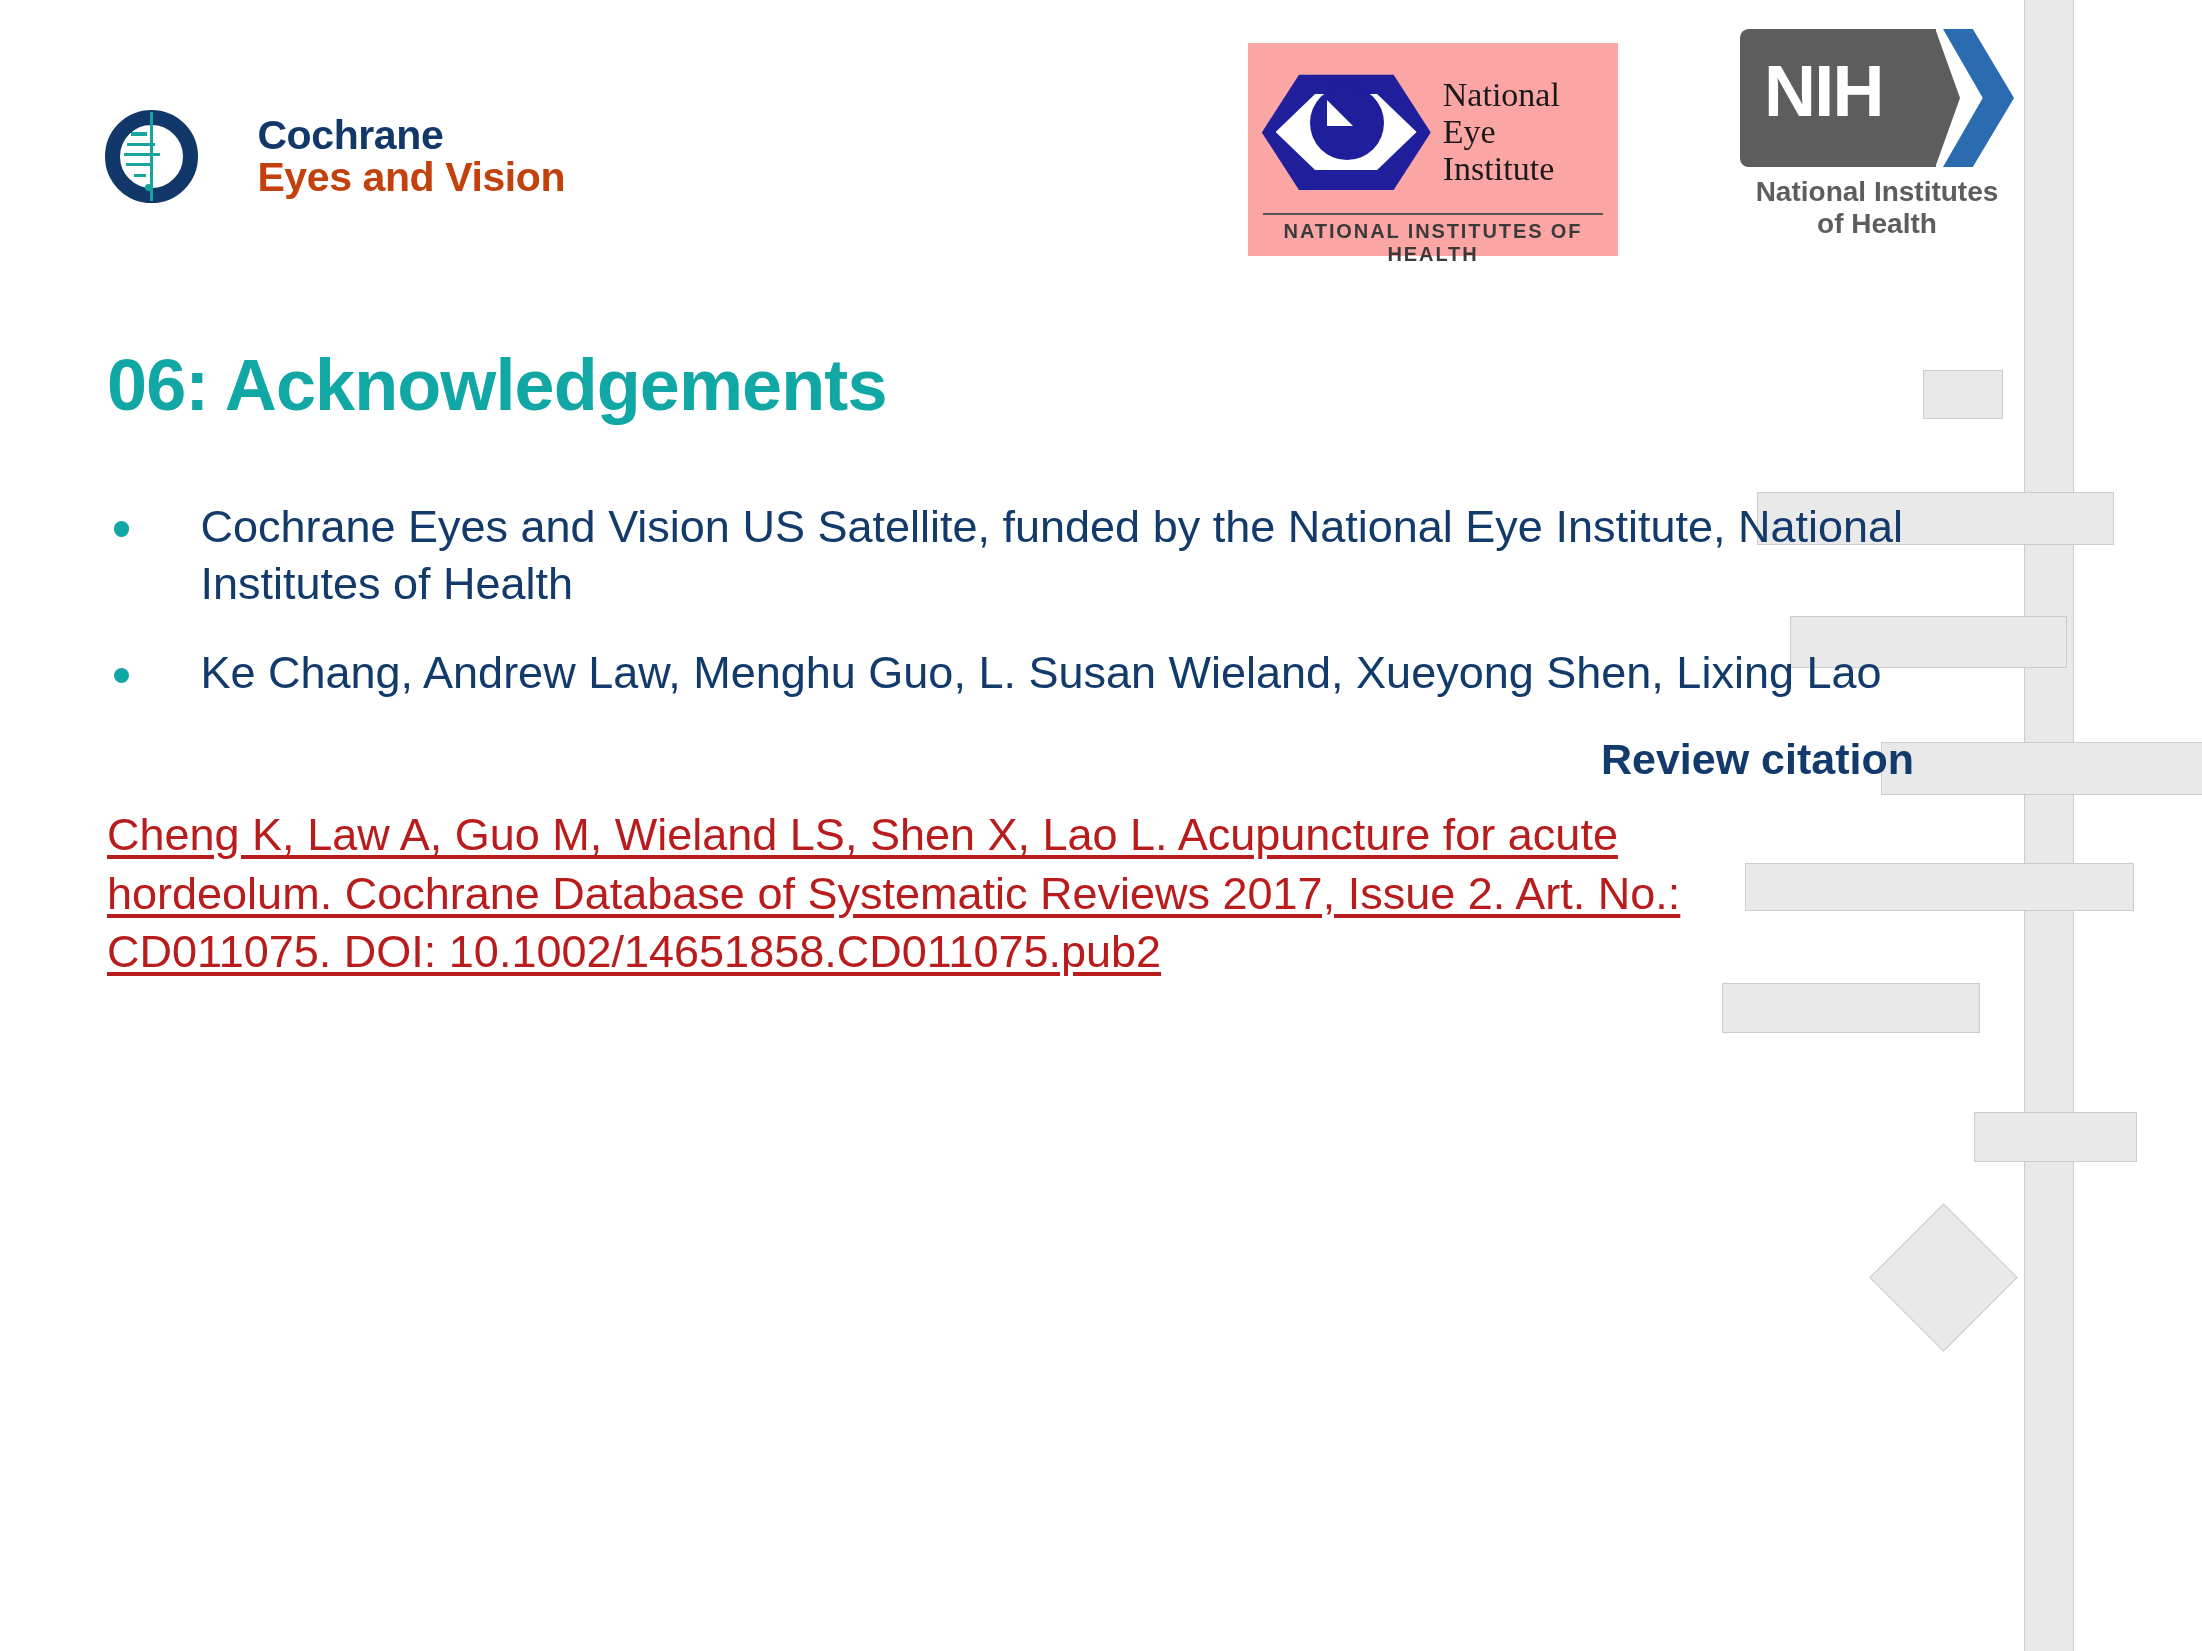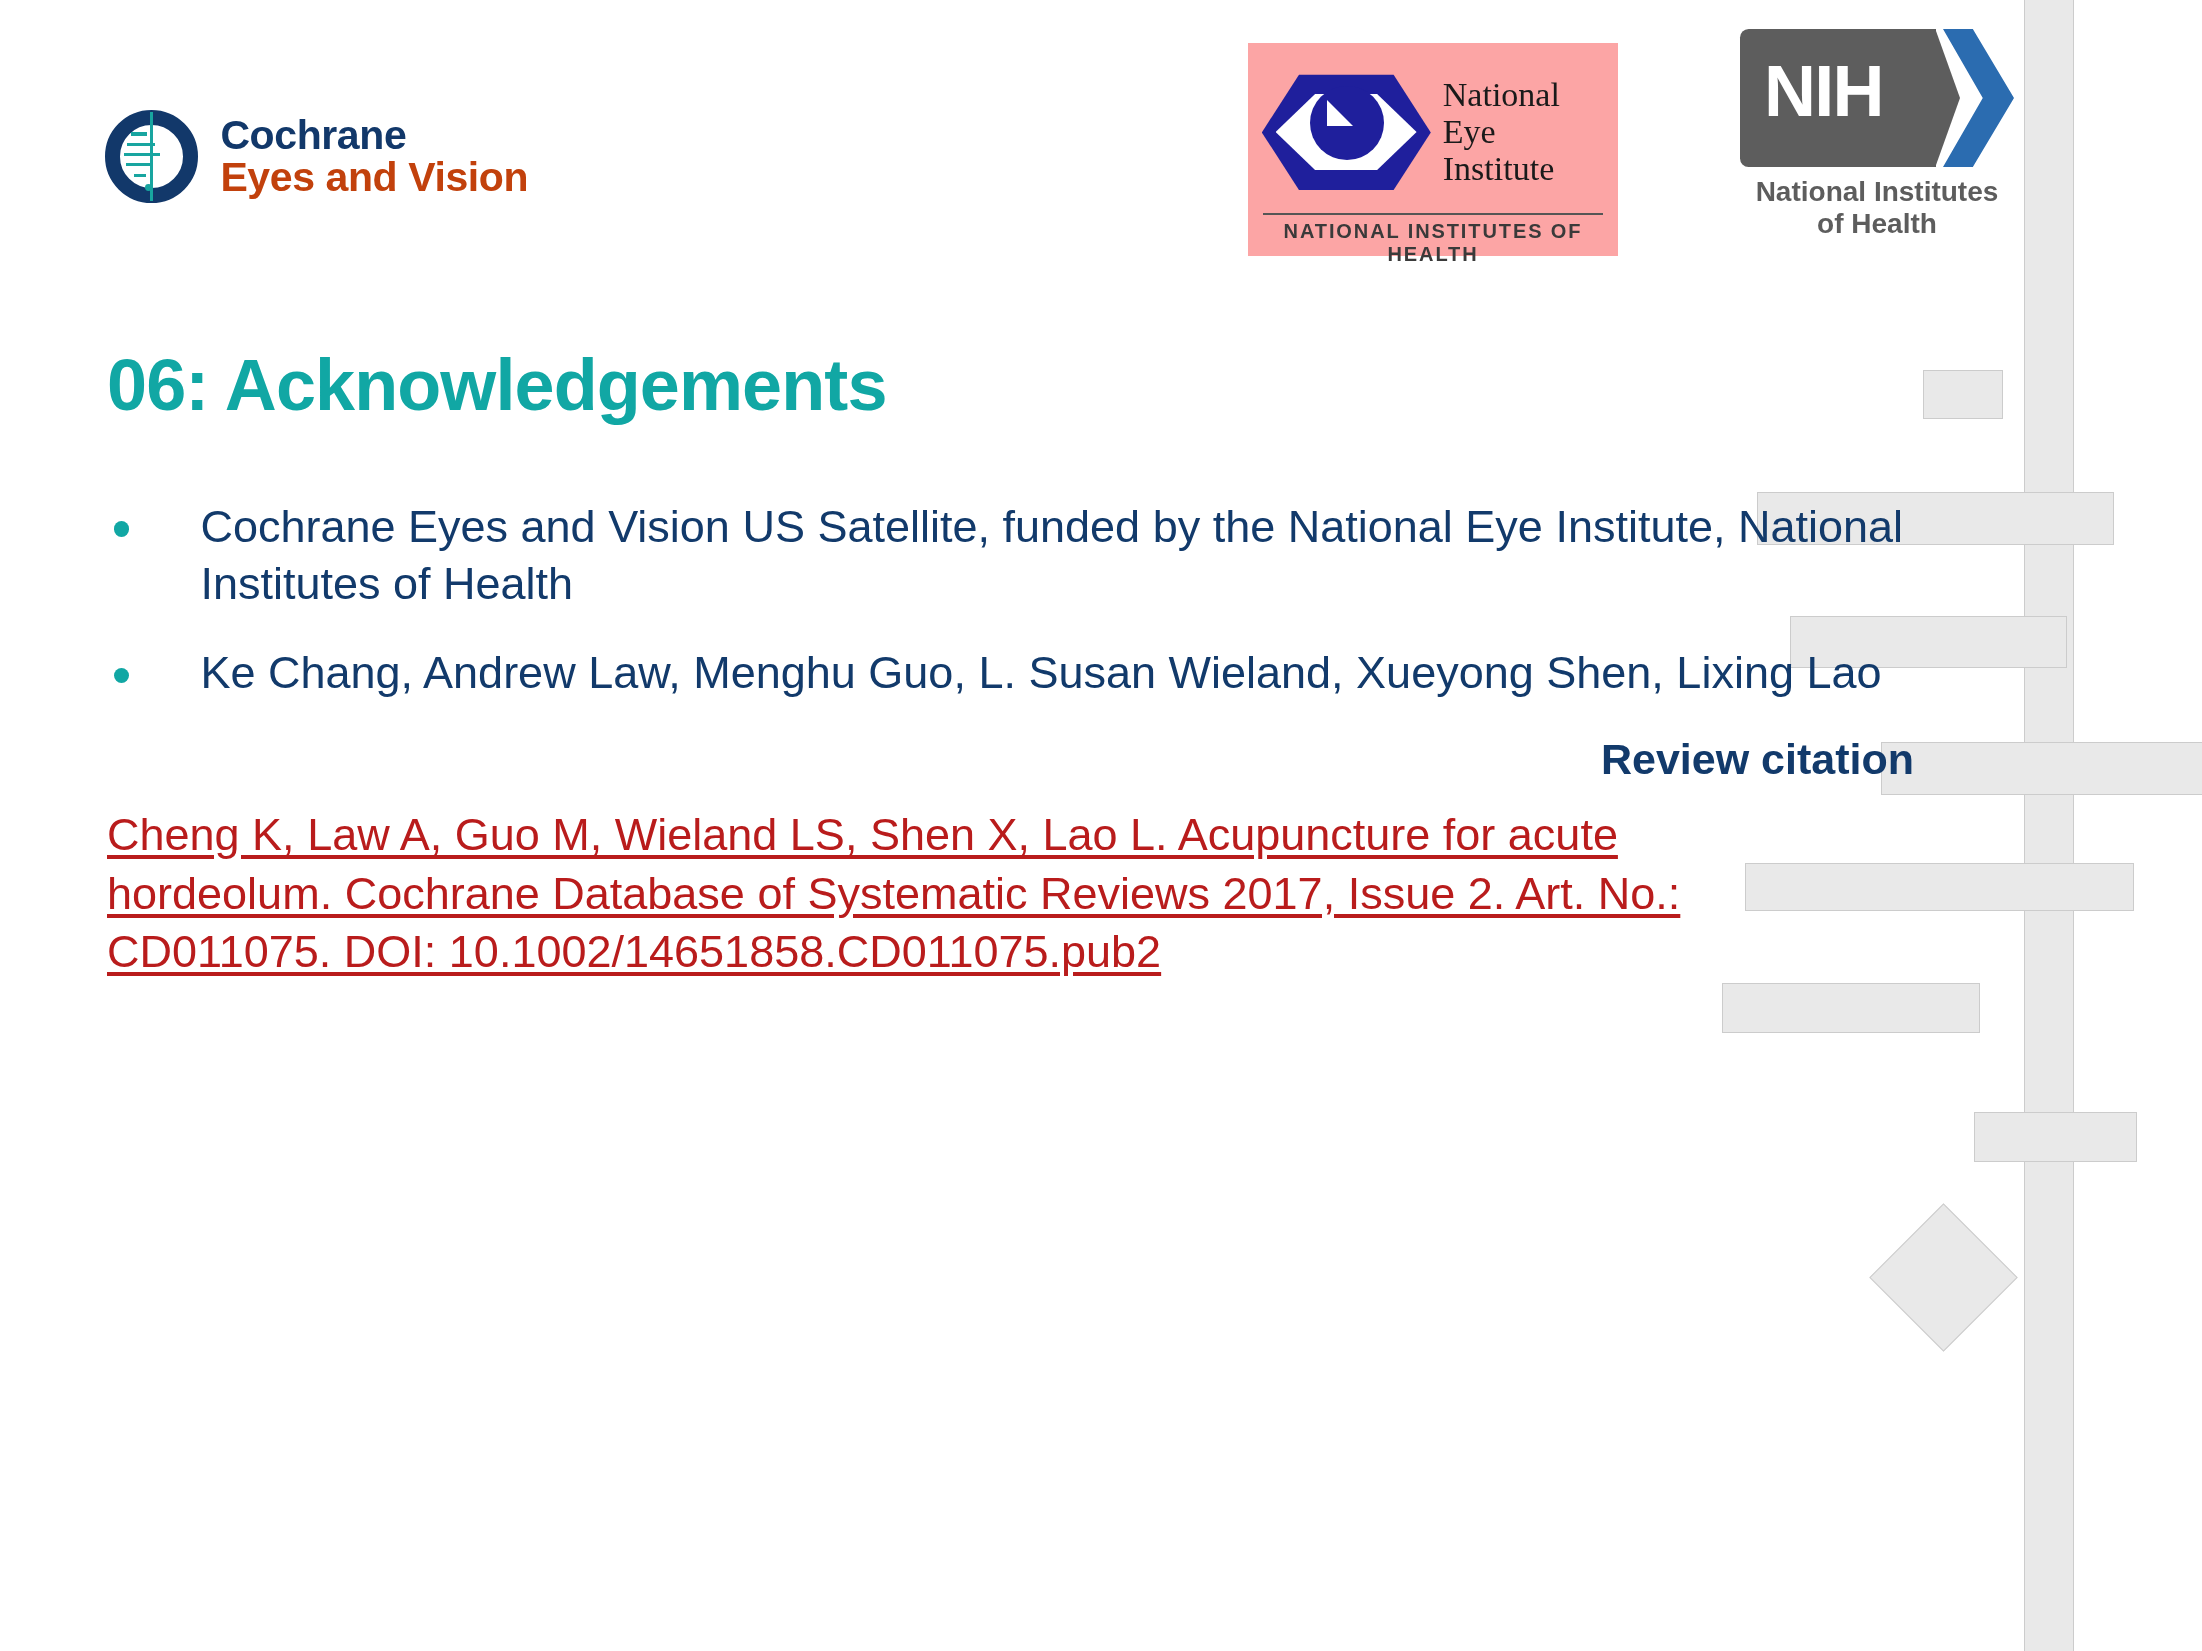--- a/index.html
+++ b/index.html
@@ -78,20 +78,21 @@
     height: 89px;
     background: #18a5a0;
   }
   .coch-tick {
     position: absolute;
     height: 3.4px;
     background: #18a5a0;
   }
   .coch-words {
     line-height: 1.02;
+    margin-left: 37px;
   }
   .coch-w1 {
     font-size: 41px;
     font-weight: bold;
     color: #12386a;
     letter-spacing: -0.4px;
   }
   .coch-w2 {
     font-size: 41px;
     font-weight: bold;

